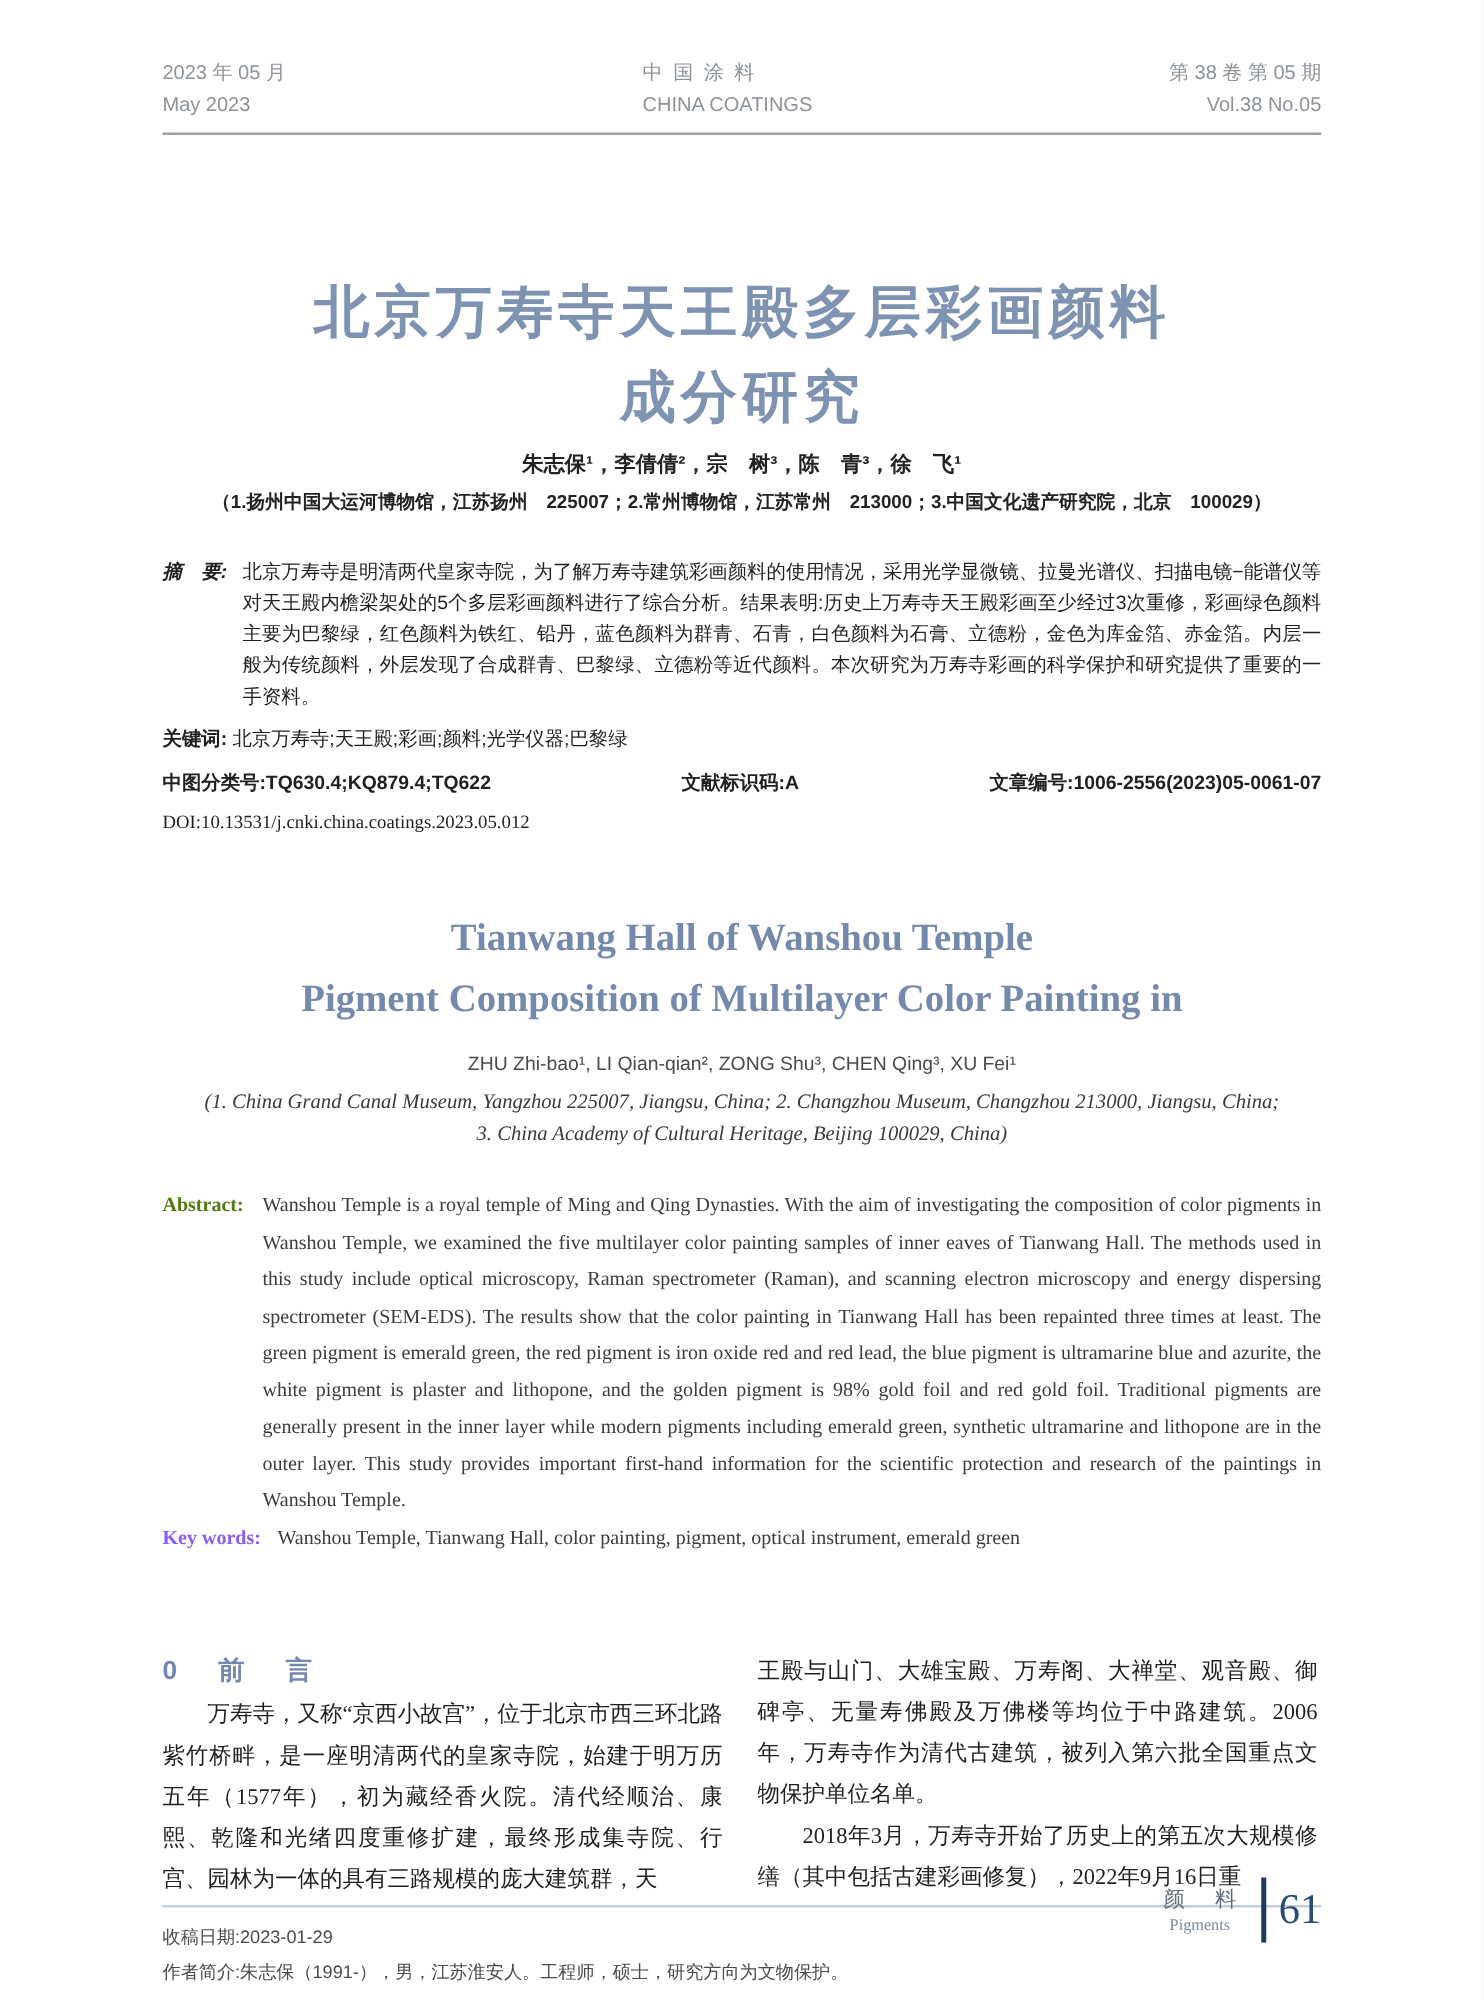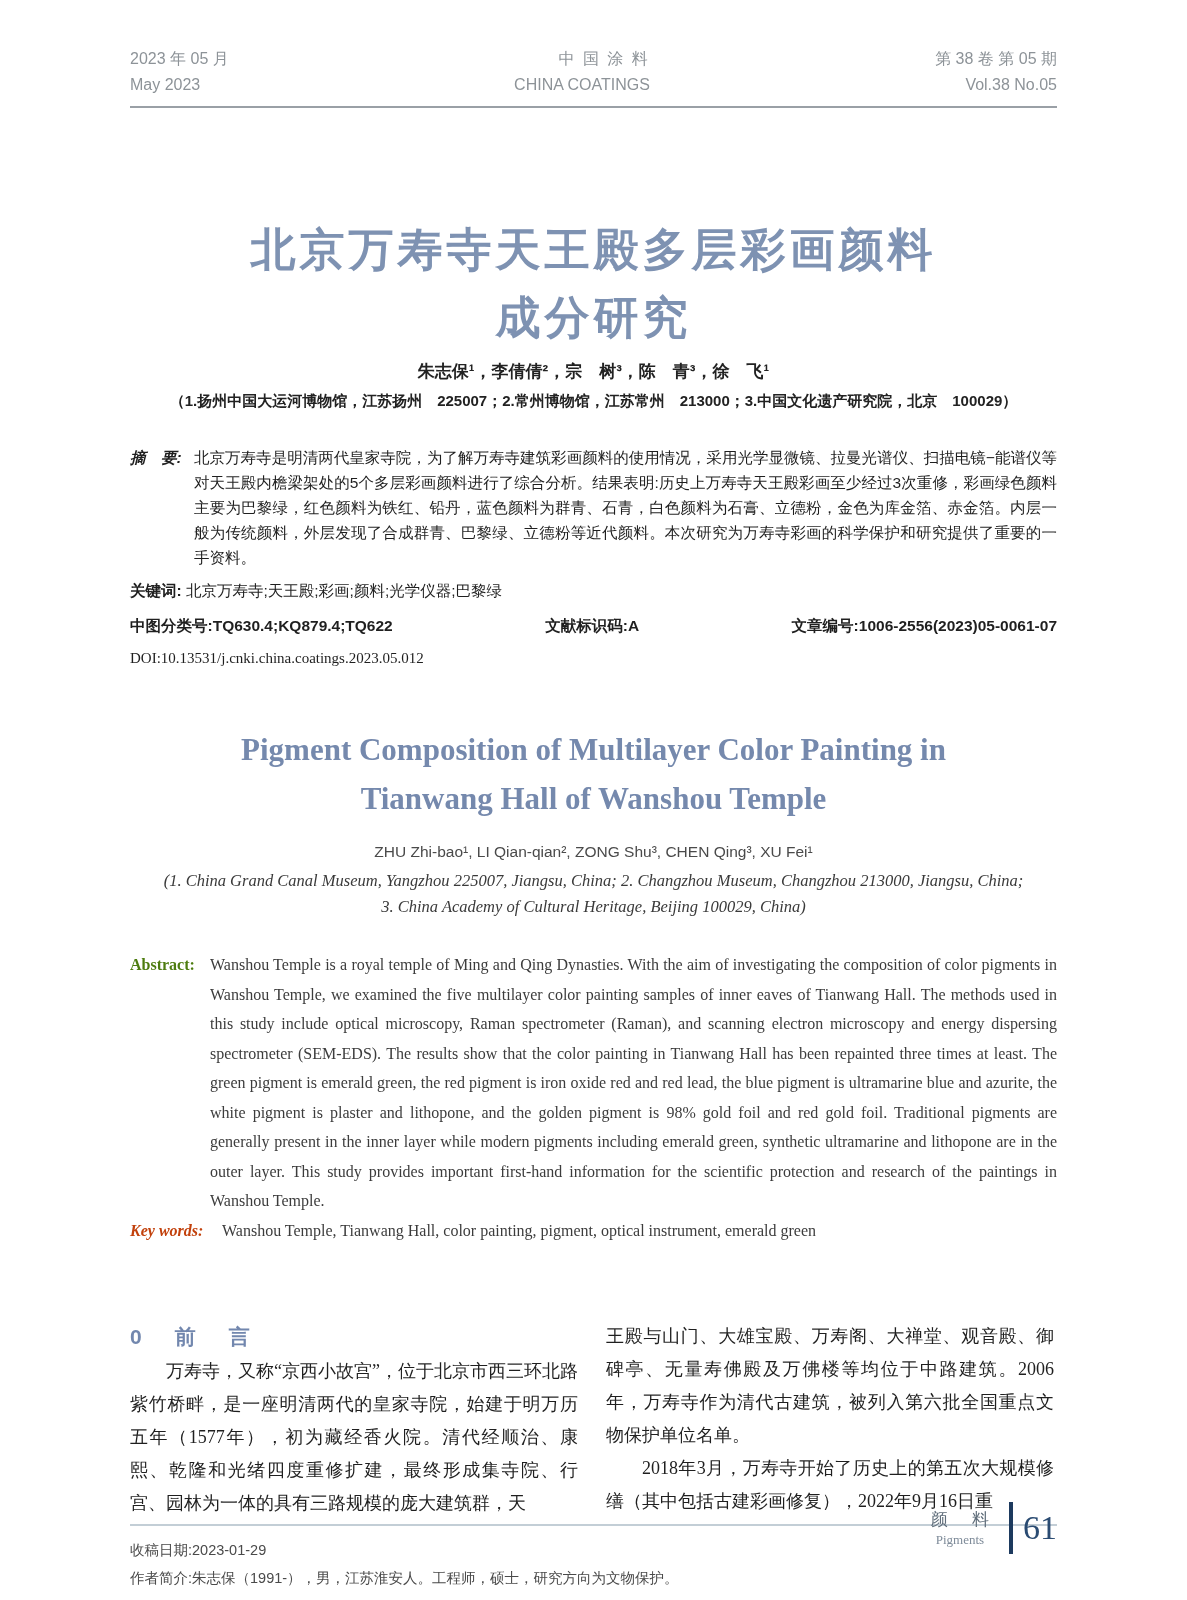--- a/index.html
+++ b/index.html
@@ -11,21 +11,21 @@
     box-sizing:border-box;
     padding:46px 130px 0 130px;
     font-family:"Liberation Serif", serif;
     color:#1f1f1f;
     overflow:hidden;
   }
   
   .jheader { display:flex; justify-content:space-between; color:#8d9398;
              font-size:16px; line-height:26px; }
   .jheader .hcol { font-family:"Liberation Sans", sans-serif; }
-  .jheader .center { text-align:right; letter-spacing:2px; }
+  .jheader .center { text-align:left; letter-spacing:2px; }
   .jheader .center .en { letter-spacing:0; }
   .jheader .right { text-align:right; }
   .header-rule { border:none; border-top:2px solid #9aa0a6; margin:8px 0 0 0; }
 
   
   .title-zh {
     margin:108px 0 0 0; text-align:center;
     font-family:"Liberation Sans","DejaVu Sans",sans-serif;
     font-weight:bold; font-size:45px; line-height:68px;
     color:#7e92b2; letter-spacing:4px;
@@ -64,22 +64,22 @@
   .affil-en { margin-top:7px; text-align:center;
     font-style:italic; font-size:16.5px; line-height:26px; color:#3a3a3a; }
 
   
   .abstract-en { display:flex; margin-top:30px; font-size:16px;
     line-height:29.5px; color:#3c3c3c; }
   .abstract-en .lbl { font-weight:bold; color:#4d7c0f; white-space:nowrap;
     width:80px; flex:0 0 80px; }
   .abstract-en .txt { text-align:justify; }
   .keywords-en { display:flex; margin-top:6px; font-size:16px; color:#3c3c3c; }
-  .keywords-en .lbl { font-weight:bold; color:#c2410c; white-space:nowrap;
-    width:92px; flex:0 0 92px;font-style:italic; }
+  .keywords-en .lbl { font-weight:bold; color:#8b5cf6; white-space:nowrap;
+    width:92px; flex:0 0 92px; }
 
   
   .columns { display:flex; gap:28px; margin-top:80px; }
   .col { width:448px; font-size:18px; line-height:33px; text-align:justify; }
   .sec-heading {
     font-family:"Liberation Sans",sans-serif; font-weight:bold;
     font-size:21px; color:#7287ae; letter-spacing:6px; line-height:33px;
     margin:0 0 2px 0;
   }
   .col p { margin:0; }
@@ -140,22 +140,22 @@
 
   <div class="meta-row">
     <span><span>中图分类号:</span><span>TQ630.4;KQ879.4;TQ622</span></span>
     <span><span>文献标识码:</span><span>A</span></span>
     <span><span>文章编号:</span><span>1006-2556(2023)05-0061-07</span></span>
   </div>
 
   <div class="doi-line">DOI:10.13531/j.cnki.china.coatings.2023.05.012</div>
 
   <div class="title-en">
+    <div>Tianwang Hall of Wanshou Temple</div>
     <div>Pigment Composition of Multilayer Color Painting in</div>
-    <div>Tianwang Hall of Wanshou Temple</div>
   </div>
 
   <div class="authors-en">ZHU Zhi-bao¹, LI Qian-qian², ZONG Shu³, CHEN Qing³, XU Fei¹</div>
   <div class="affil-en">
     <div>(1. China Grand Canal Museum, Yangzhou 225007, Jiangsu, China; 2. Changzhou Museum, Changzhou 213000, Jiangsu, China;</div>
     <div>3. China Academy of Cultural Heritage, Beijing 100029, China)</div>
   </div>
 
   <div class="abstract-en">
     <span class="lbl">Abstract:</span>

